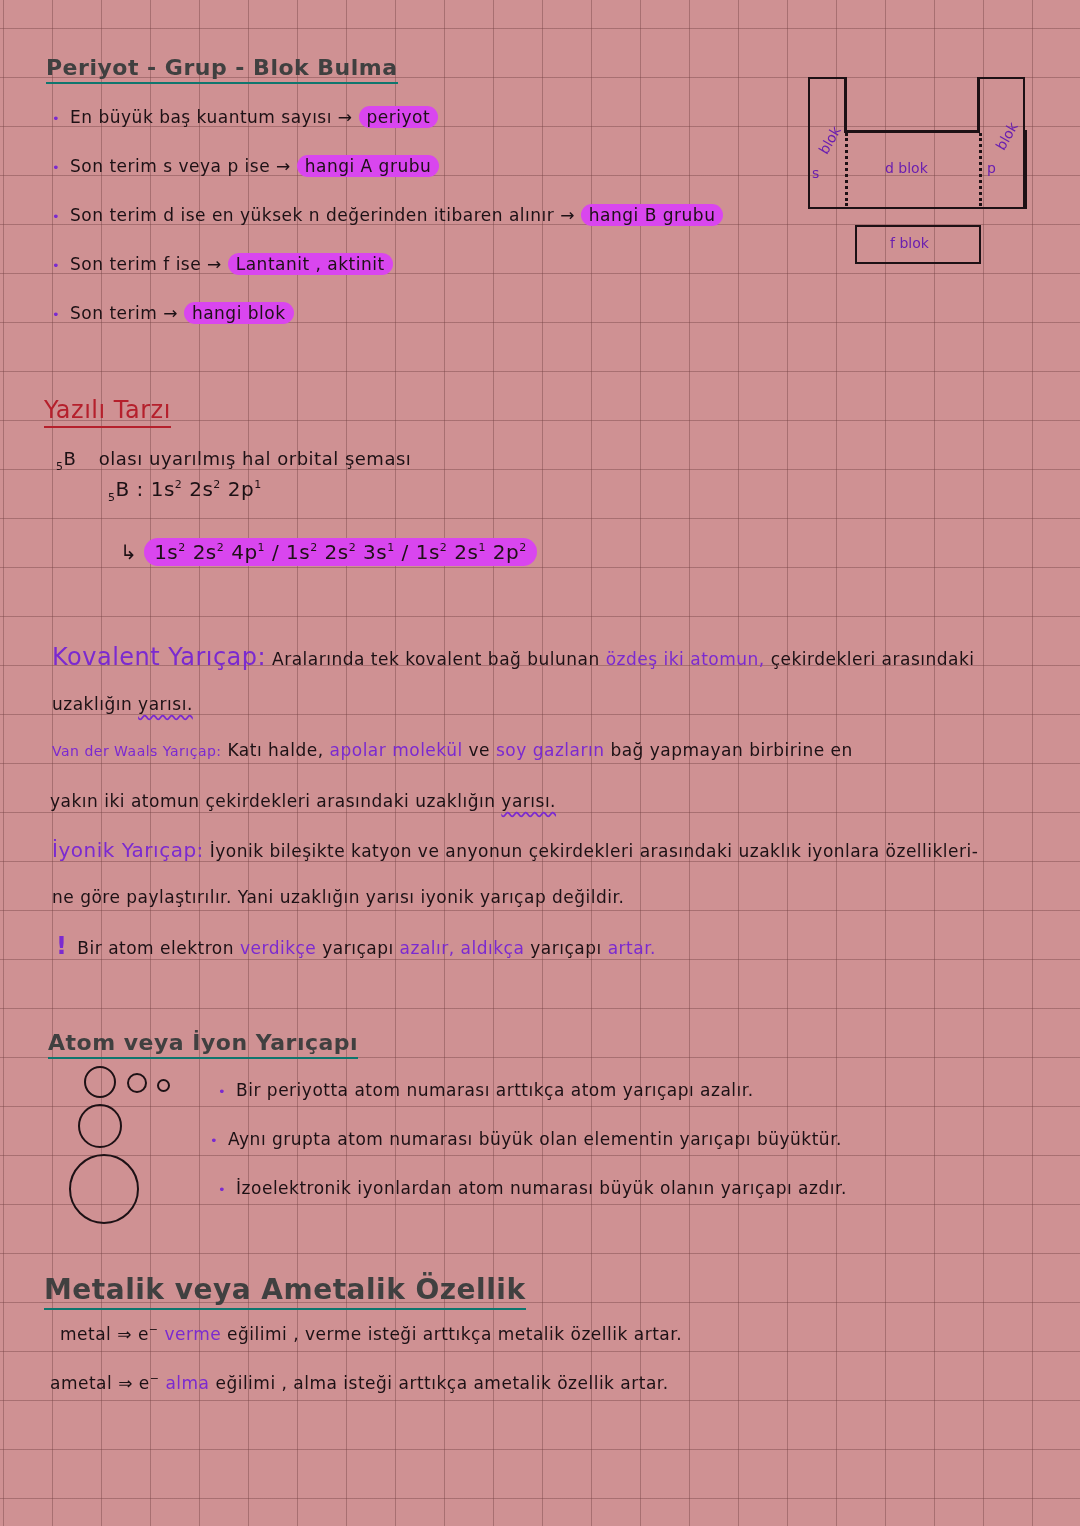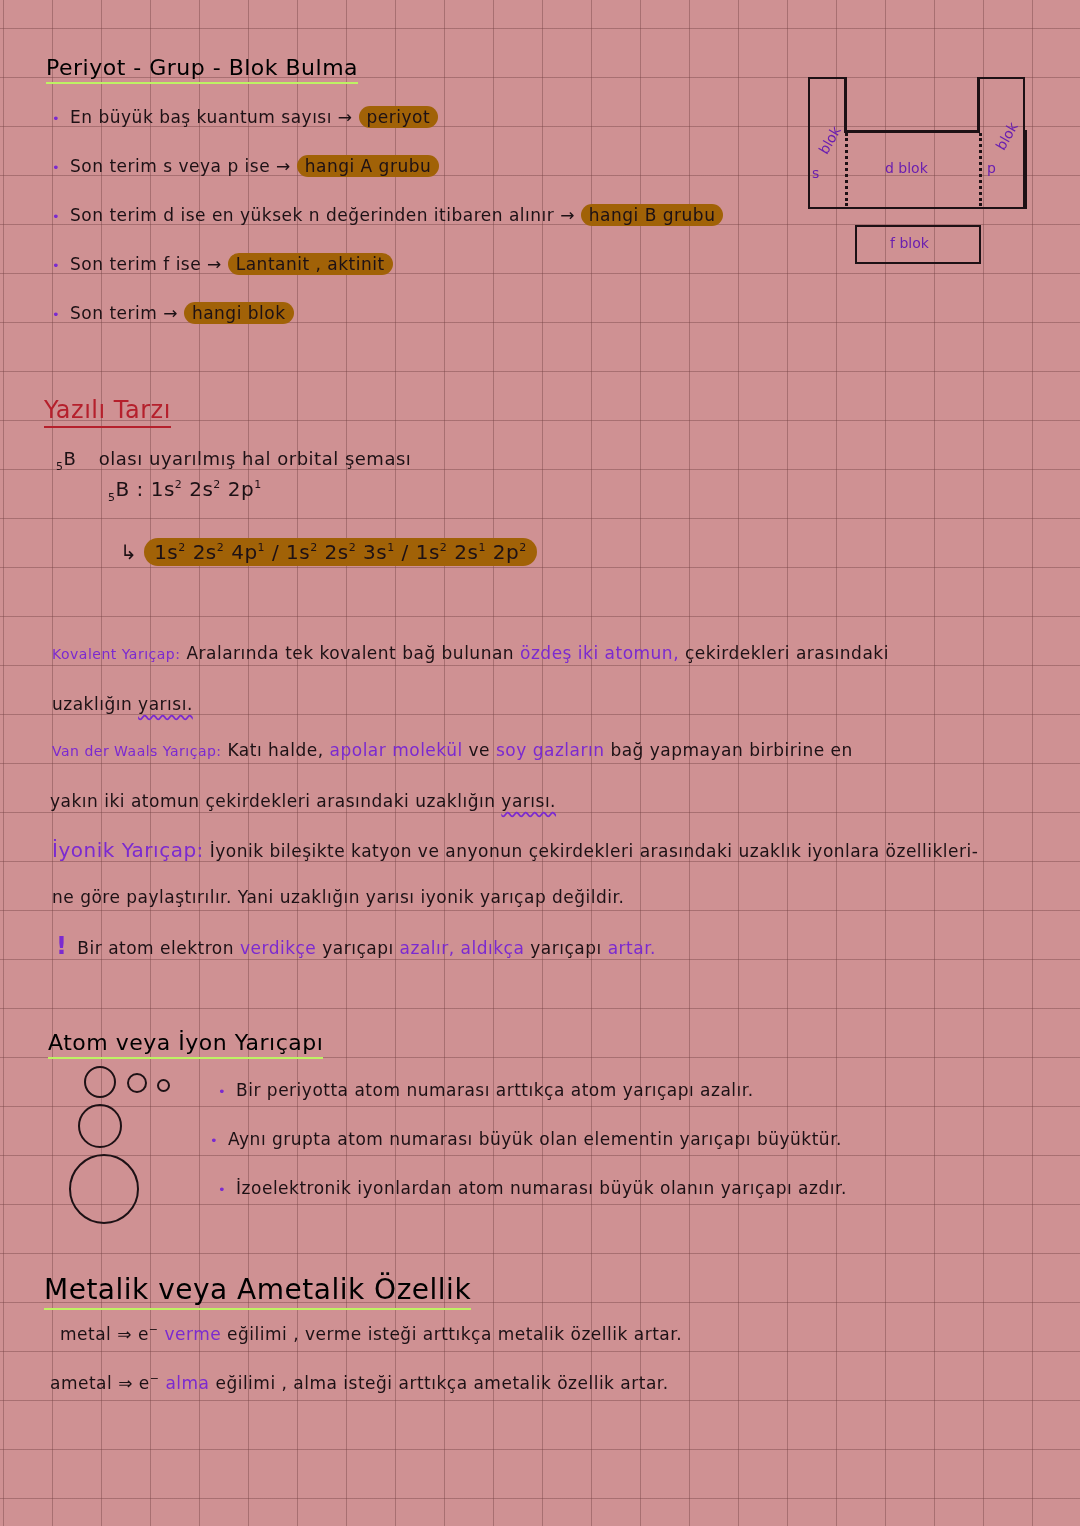--- a/index.html
+++ b/index.html
@@ -10,31 +10,31 @@
       linear-gradient(to right, rgba(120,70,72,0.45) 1.5px, transparent 1.5px),
       linear-gradient(to bottom, rgba(120,70,72,0.45) 1.5px, transparent 1.5px);
     background-size: 49px 49px;
     background-position: 3px 28px;
     font-family: "DejaVu Sans", sans-serif;
     color: #1d1115;
   }
   .abs { position: absolute; white-space: nowrap; }
   .hand { font-family: "DejaVu Sans", sans-serif; letter-spacing: 0.5px; }
   .title-purple {
-    color: #000000; font-size: 22px;
-    border-bottom: 2px solid #bef264; padding-bottom: 2px;
+    color: #404040; font-size: 22px;
+    border-bottom: 2px solid #0f766e; padding-bottom: 2px; font-weight: bold;
   }
   .title-red {
     color: #b5202c; font-size: 24px;
     border-bottom: 2px solid #b5202c; padding-bottom: 2px;
   }
   .line { font-size: 17px; color: #1d1115; }
   .purple { color: #7b2ad0; }
   .hl {
-    background: #a16207; border-radius: 12px; padding: 1px 8px; color: #1d1115; text-align: center;
+    background: #d946ef; border-radius: 12px; padding: 1px 8px; color: #1d1115; text-align: center;
   }
   .bullet { color: #7b2ad0; font-size: 13px; margin-right: 4px; }
   .sep { display: inline-block; width: 10px; }
   .box { position: absolute; border: 2.5px solid #1d1115; }
   .dotted { position: absolute; border-left: 3px dotted #1d1115; }
   .blklabel { position: absolute; color: #6a1fb0; font-size: 14px; white-space: nowrap; }
   .circle { position: absolute; border: 2.5px solid #1d1115; border-radius: 50%; box-sizing: border-box; }
   .excl { color: #7b2ad0; font-size: 24px; font-weight: bold; margin-right: 4px; }
   .wavy { text-decoration: underline wavy #7b2ad0; text-underline-offset: 4px; }
   sup { font-size: 11px; }
@@ -118,21 +118,21 @@
     <span>2s</span><sup>2</sup>
     <span>3s</span><sup>1</sup>
     <span>/</span>
     <span>1s</span><sup>2</sup>
     <span>2s</span><sup>1</sup>
     <span>2p</span><sup>2</sup>
   </span>
 </div>
 
 <div class="abs hand line" style="left:52px; top:643px;">
-  <span class="purple" style="font-size:14px;">Kovalent Yarıçap:</span>
+  <span class="purple" style="font-size:24px;">Kovalent Yarıçap:</span>
   <span>Aralarında tek kovalent bağ bulunan</span>
   <span class="purple">özdeş iki atomun,</span>
   <span>çekirdekleri arasındaki</span>
 </div>
 <div class="abs hand line" style="left:52px; top:694px;">
   <span>uzaklığın</span>
   <span class="wavy">yarısı.</span>
 </div>
 
 <div class="abs hand line" style="left:52px; top:740px;">

